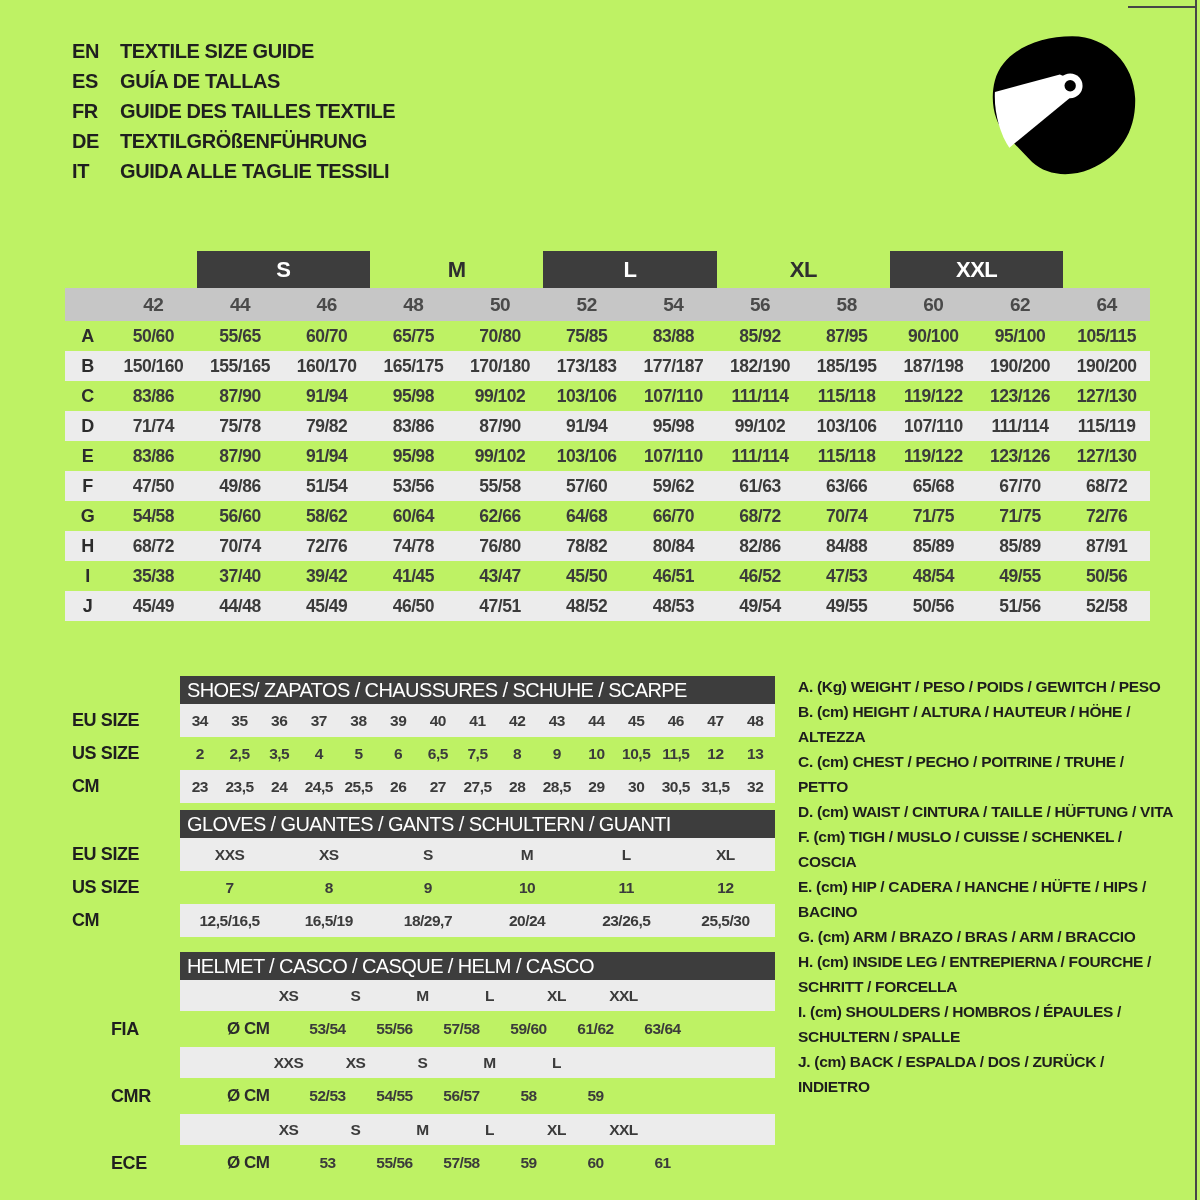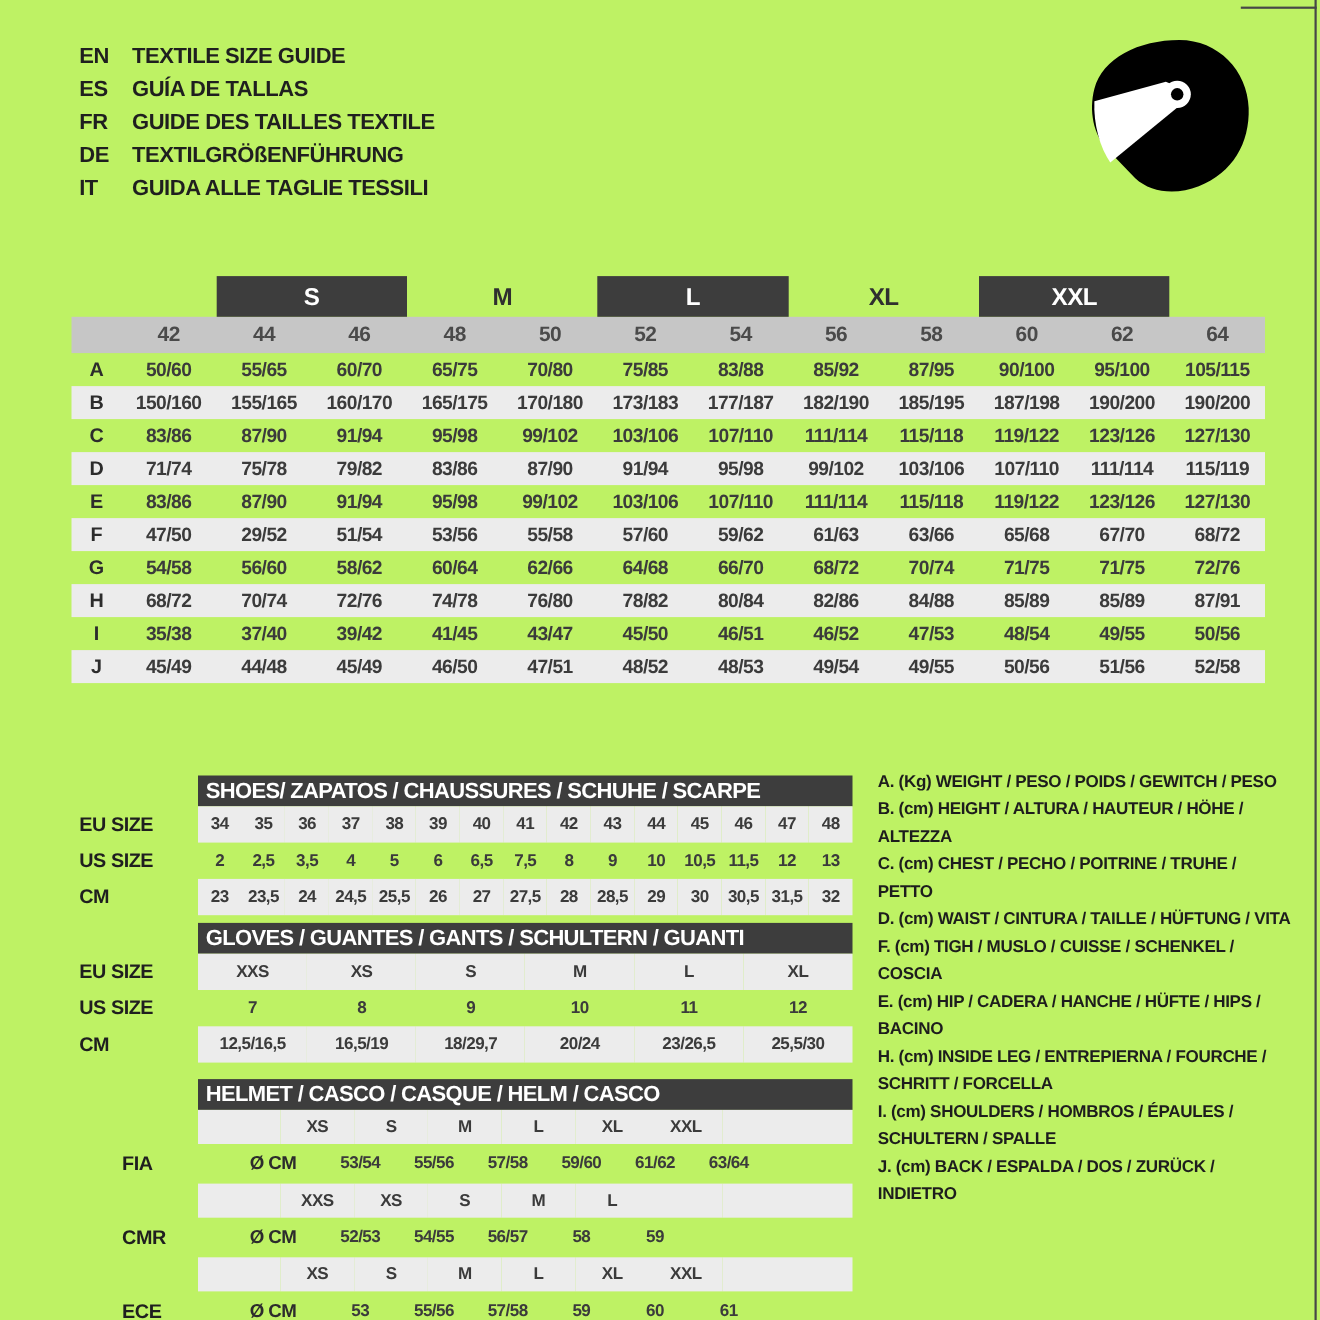--- a/index.html
+++ b/index.html
@@ -30,37 +30,37 @@
   .band.dark { background:#3d3d3d; color:#ffffff; }
   .cols-row { height:33px; background:#c6c6c6; font-weight:bold; font-size:19px;
               color:#4a4a4a; letter-spacing:-0.5px; }
   .data-row { height:30px; font-weight:bold; font-size:17.5px; color:#3b3b3b; letter-spacing:-0.5px; }
   .data-row.shaded { background:#ececec; }
   .row-label { font-size:18px; color:#2c2c2c; }
 
   
   .sub-table { position:absolute; left:65px; width:710px; }
   .sub-title { margin-left:115px; width:595px; height:28px; background:#3d3d3d; color:#fff;
-               font-weight:bold; font-size:20px; line-height:28px; padding-left:7px;
-               box-sizing:border-box; letter-spacing:-0.6px; white-space:nowrap;margin-top:29px; }
+               font-weight:normal; font-size:20px; line-height:28px; padding-left:7px;
+               box-sizing:border-box; letter-spacing:-0.6px; white-space:nowrap; }
   .sub-row { display:grid; height:33px; align-items:stretch; }
   .shoes-grid  { grid-template-columns:115px repeat(15, 1fr); }
   .gloves-grid { grid-template-columns:115px repeat(6, 1fr); }
   .helmet-grid { grid-template-columns:115px 75px repeat(6, 67px) 1fr; }
   .sub-label { display:flex; align-items:center; padding-left:7px;
                font-weight:bold; font-size:18px; color:#1f1f1f; letter-spacing:-0.4px; }
   .sub-cell { display:flex; align-items:center; justify-content:center;
               font-weight:bold; font-size:15.5px; color:#3b3b3b; letter-spacing:-0.5px; }
   .shaded-cell { background:#ececec; }
   .helmet-size-row { height:31px; }
   .helmet-val-row  { height:36px;margin-left:39px; }
   .unit-cell { justify-content:flex-start; padding-left:8px; font-size:17px; color:#2c2c2c; }
 
   
-  .legend { position:absolute; left:798px; top:674px; width:378px;margin-top:24px; }
+  .legend { position:absolute; left:798px; top:674px; width:378px; }
   .legend-item { font-weight:bold; font-size:15.5px; line-height:25px;
                  color:#1d1d1d; letter-spacing:-0.3px; }
 </style>
 </head>
 <body>
 
 <div class="page">
 
   <div class="langs">
       <div class="lang-row">
@@ -190,21 +190,21 @@
           <span>107/110</span>
           <span>111/114</span>
           <span>115/118</span>
           <span>119/122</span>
           <span>123/126</span>
           <span>127/130</span>
         </div>
         <div class="grid-row data-row shaded">
           <span class="row-label">F</span>
           <span>47/50</span>
-          <span>29/52</span>
+          <span>49/86</span>
           <span>51/54</span>
           <span>53/56</span>
           <span>55/58</span>
           <span>57/60</span>
           <span>59/62</span>
           <span>61/63</span>
           <span>63/66</span>
           <span>65/68</span>
           <span>67/70</span>
           <span>68/72</span>
@@ -437,18 +437,19 @@
       </div>
   </div>
 
   <div class="legend" id="legend">
       <div class="legend-item">A. (Kg) WEIGHT / PESO / POIDS / GEWITCH / PESO</div>
       <div class="legend-item">B. (cm) HEIGHT / ALTURA / HAUTEUR / HÖHE / ALTEZZA</div>
       <div class="legend-item">C. (cm) CHEST / PECHO / POITRINE / TRUHE / PETTO</div>
       <div class="legend-item">D. (cm) WAIST / CINTURA / TAILLE / HÜFTUNG / VITA</div>
       <div class="legend-item">F. (cm) TIGH / MUSLO / CUISSE / SCHENKEL / COSCIA</div>
       <div class="legend-item">E. (cm) HIP / CADERA / HANCHE / HÜFTE / HIPS / BACINO</div>
+      <div class="legend-item">G. (cm) ARM / BRAZO / BRAS / ARM / BRACCIO</div>
       <div class="legend-item">H. (cm) INSIDE LEG / ENTREPIERNA / FOURCHE / SCHRITT / FORCELLA</div>
       <div class="legend-item">I. (cm) SHOULDERS / HOMBROS / ÉPAULES / SCHULTERN / SPALLE</div>
       <div class="legend-item">J. (cm) BACK / ESPALDA / DOS / ZURÜCK / INDIETRO</div>
     </div>
 
 </div>
 
 </body></html>

